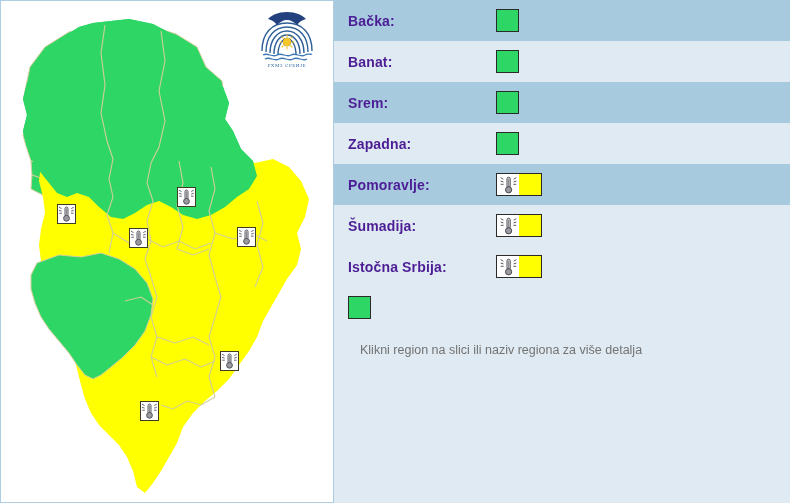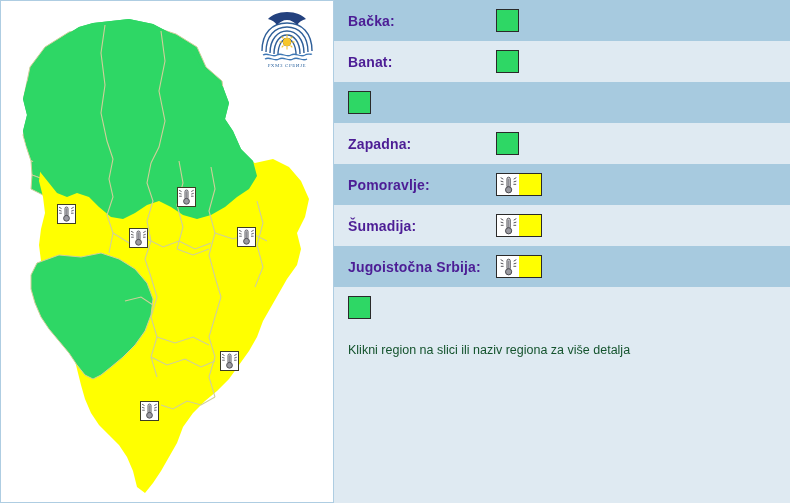--- a/index.html
+++ b/index.html
@@ -109,23 +109,24 @@
     justify-content: center;
   }
   .sw.thermo svg { width: 19px; height: 20px; display: block; }
 
   .footer-note {
     display: flex;
     align-items: center;
     height: 44px;
     padding-left: 14px;
     background: #dfeaf2;
-    color: #14532d;
+    color: #737373;
     font-size: 12.5px;
     font-weight: normal;
+    margin-left: 12px;
   }
 </style>
 </head>
 <body>
 
 <div class="app">
 
   <div class="map-panel">
 
     <svg class="map-svg" viewBox="0 0 334 503" preserveAspectRatio="none">
@@ -340,20 +341,21 @@
     </div>
 
     <div class="row light">
       <span class="row-label">Banat:</span>
       <span class="swatch-cell">
         <span class="sw green"></span>
       </span>
     </div>
 
     <div class="row dark">
+      <span class="row-label">Srem:</span>
       <span class="swatch-cell">
         <span class="sw green"></span>
       </span>
     </div>
 
     <div class="row light">
       <span class="row-label">Zapadna:</span>
       <span class="swatch-cell">
         <span class="sw green"></span>
       </span>
@@ -397,43 +399,43 @@
             </g>
             <rect x="8.0" y="2.2" width="3.2" height="10.4" rx="1.6" fill="#eeeef1" stroke="#4a4a4f" stroke-width="1"></rect>
             <rect x="9.0" y="3.6" width="1.3" height="8.8" fill="#8d8d94"></rect>
             <circle cx="9.6" cy="14.8" r="3.1" fill="#9a9aa1" stroke="#4a4a4f" stroke-width="1"></circle>
           </svg>
         </span>
         <span class="sw yellow"></span>
       </span>
     </div>
 
-
-    <div class="row dark">
-      <span class="row-label">Jugoistočna Srbija:</span>
+    <div class="row light">
+      <span class="row-label">Istočna Srbija:</span>
       <span class="swatch-cell">
         <span class="sw thermo">
           <svg viewBox="0 0 19 20" xmlns="http://www.w3.org/2000/svg">
             <g stroke="#55555a" stroke-width="1" stroke-linecap="round">
               <path d="M4.0,4.0 L2.0,2.8"></path>
                 <path d="M4.0,6.8 L2.0,6.2"></path>
                 <path d="M4.2,9.3 L2.2,9.3"></path>
               <path d="M15.0,4.0 L17.0,2.8"></path>
                 <path d="M15.0,6.8 L17.0,6.2"></path>
                 <path d="M14.8,9.3 L16.8,9.3"></path>
             </g>
             <rect x="8.0" y="2.2" width="3.2" height="10.4" rx="1.6" fill="#eeeef1" stroke="#4a4a4f" stroke-width="1"></rect>
             <rect x="9.0" y="3.6" width="1.3" height="8.8" fill="#8d8d94"></rect>
             <circle cx="9.6" cy="14.8" r="3.1" fill="#9a9aa1" stroke="#4a4a4f" stroke-width="1"></circle>
           </svg>
         </span>
         <span class="sw yellow"></span>
       </span>
     </div>
 
+
     <div class="row light">
       <span class="swatch-cell">
         <span class="sw green"></span>
       </span>
     </div>
 
 
     <div class="footer-note">Klikni region na slici ili naziv regiona za više detalja</div>
   </div>
 </div>

